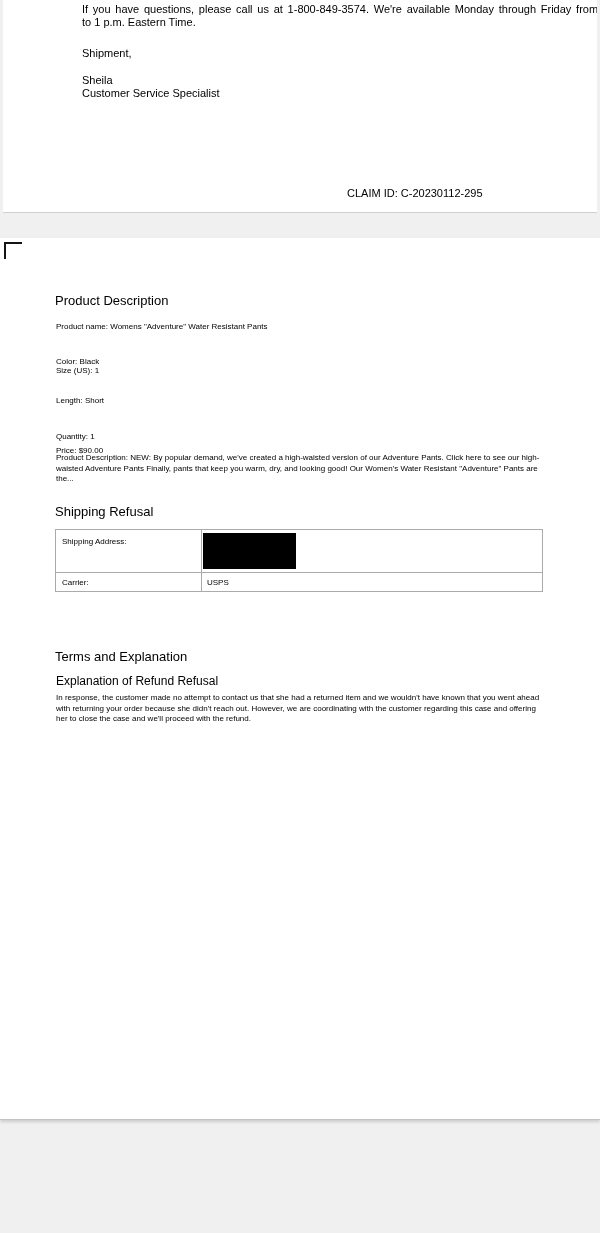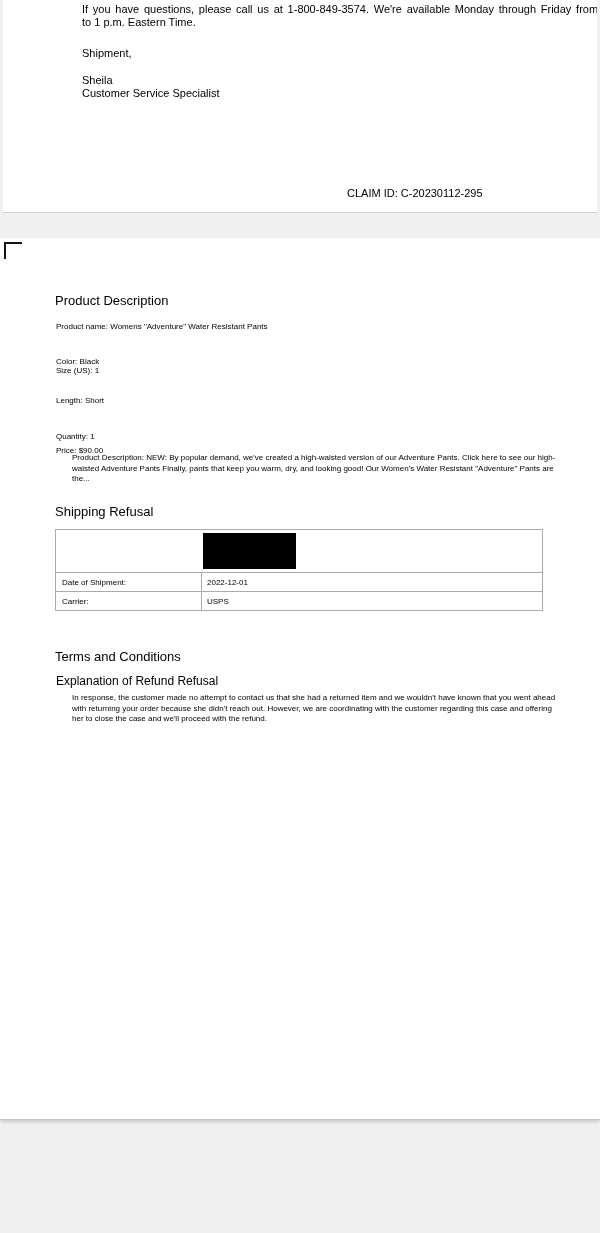--- a/index.html
+++ b/index.html
@@ -33,21 +33,21 @@
     left:4px;top:4px;width:16px;height:15px;
     border-top:2px solid #141414;border-left:2px solid #141414;
   }
   .sec-h{left:55px;font-size:13px;line-height:15px;font-weight:400;}
   #h-product{top:55px;}
   #h-shipping{top:266px;}
   #h-terms{top:411px;}
   .p2-field{left:56px;font-size:8px;line-height:9px;white-space:nowrap;}
   #f0{top:84px;} #f1{top:106px;margin-top:13px;} #f2{top:128px;}
   #f3{top:158px;} #f4{top:172px;margin-top:36px;} #f5{top:194px;}
-  .body-para{left:56px;width:492px;font-size:8px;line-height:10.5px;text-align:left;margin-left:16px;}
+  .body-para{left:56px;width:492px;font-size:8px;line-height:10.5px;text-align:left;}
   #product-desc{top:215px;}
   #terms-sub{left:56px;top:437px;font-size:12px;line-height:12px;font-weight:400;}
   #terms-body{top:455px;}
   
   #ship-table{
     left:55px;top:291px;width:486px;
     border:1px solid #ababab;background:#fff;
   }
   .t-row{display:flex;border-top:1px solid #ababab;position:relative;}
   .t-row.first{border-top:none;height:42px;}
@@ -88,29 +88,26 @@
   <div class="abs p2-field" id="f3">Length: Short</div>
   <div class="abs p2-field" id="f4">Price: $90.00</div>
   <div class="abs p2-field" id="f5">Quantity: 1</div>
 
   <div class="abs body-para" id="product-desc">Product Description: NEW: By popular demand, we've created a high-waisted version of our Adventure Pants. Click here to see our high-waisted Adventure Pants Finally, pants that keep you warm, dry, and looking good! Our Women's Water Resistant "Adventure" Pants are the...</div>
 
   <div class="abs sec-h" id="h-shipping">Shipping Refusal</div>
 
   <div class="abs" id="ship-table">
     <div class="t-row first">
+      <div class="t-label">Shipping Address:</div>
       <div class="t-value"></div>
       <div id="redact-box"></div>
-    </div>
-    <div class="t-row small">
-      <div class="t-label">Date of Shipment:</div>
-      <div class="t-value">2022-12-01</div>
     </div>
     <div class="t-row small">
       <div class="t-label">Carrier:</div>
       <div class="t-value">USPS</div>
     </div>
   </div>
 
-  <div class="abs sec-h" id="h-terms">Terms and Conditions</div>
+  <div class="abs sec-h" id="h-terms">Terms and Explanation</div>
   <div class="abs" id="terms-sub">Explanation of Refund Refusal</div>
   <div class="abs body-para" id="terms-body">In response, the customer made no attempt to contact us that she had a returned item and we wouldn't have known that you went ahead with returning your order because she didn't reach out. However, we are coordinating with the customer regarding this case and offering her to close the case and we'll proceed with the refund.</div>
 </div>
 
 </body></html>

